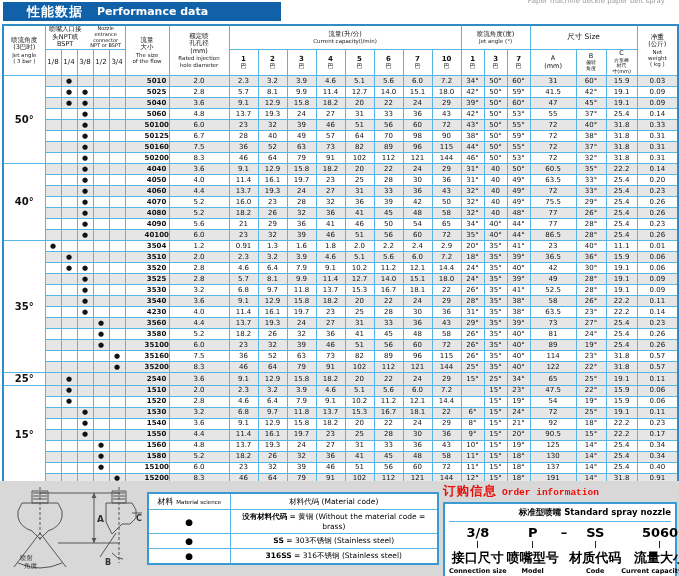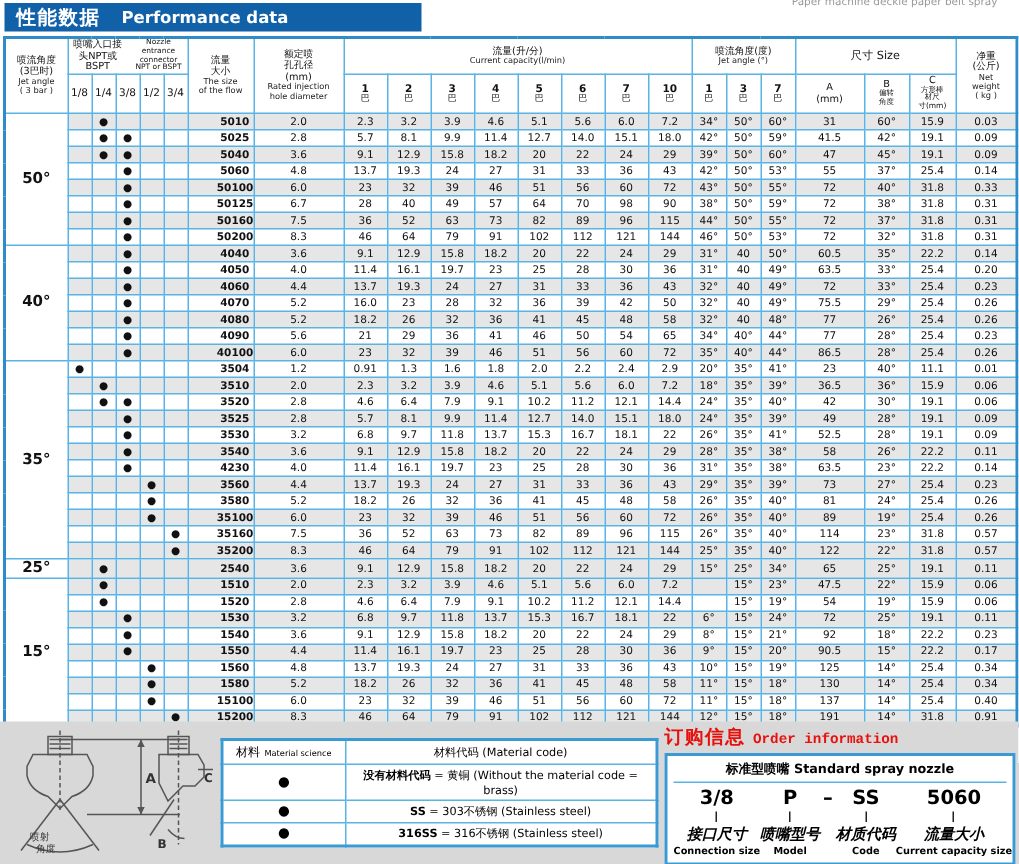--- a/index.html
+++ b/index.html
@@ -1,21 +1,21 @@
 <!DOCTYPE html>
 <html><head>
 <meta charset="utf-8">
 <style>
   * { margin:0; padding:0; box-sizing:border-box; }
   body { font-family:"DejaVu Sans","Liberation Sans",sans-serif; background:#fff; }
   #stage { position:relative; width:679px; height:576px; background:#fff; overflow:hidden; }
 
   
   #title-bar { position:absolute; left:3px; top:2px; width:278px; height:19px;
-    background:#1161a9; color:#fff; display:flex; align-items:center; padding:0 8px; }
+    background:#1161a9; color:#fff; display:flex; align-items:center; padding:0 24px; }
   #title-bar .cn { font-size:13px; font-weight:bold; letter-spacing:1px; }
   #title-bar .en { font-size:11px; font-weight:bold; margin-left:14px; }
   #top-note { position:absolute; right:14px; top:-3px; color:#9a9a9a; font-size:7px; }
 
   
   #spec-table { position:absolute; left:2px; top:24px; width:675px;
     border-collapse:collapse; table-layout:fixed; font-size:7px; color:#111;
     border:2px solid #2f8cc8; }
   #spec-table th, #spec-table td { border:1px solid #58b4e4; text-align:center;
     vertical-align:middle; padding:0; overflow:hidden; line-height:1.15; }
@@ -39,27 +39,27 @@
   #material-table th, #material-table td { border:1px solid #58b4e4; text-align:center; padding:2px 1px; }
   #material-table .dot { font-size:9px; width:82px; }
   #material-table th { font-weight:normal; }
   #material-table .code { font-weight:bold; }
 
   #order { position:absolute; left:443px; top:-1px; width:234px; }
   #order-title { color:#e8100c; font-weight:bold; }
   #order-title .cn { font-size:12.5px; letter-spacing:1px; }
   #order-title .en { font-size:9.5px; margin-left:5px;font-family:Liberation Mono, monospace; }
   #order-box { margin-top:2px; background:#fff; border:2px solid #3a9ad4; padding:3px 4px 4px; }
-  #order-box-header { text-align:center; font-size:8.5px; font-weight:bold;
+  #order-box-header { text-align:right; font-size:8.5px; font-weight:bold;
     border-bottom:1px solid #58b4e4; padding-bottom:2px; }
   #order-code { display:flex; align-items:flex-start; margin-top:3px; }
   .ocol { flex:1; display:flex; flex-direction:column; align-items:center; }
   .ocol .code-part { font-size:13px; font-weight:bold; }
   .ocol .tick { width:1px; height:7px; background:#222; margin:1px 0; }
-  .ocol .lbl-cn { font-size:10px; font-weight:bold; white-space:nowrap;font-style:italic; }
+  .ocol .lbl-cn { font-size:13px; font-weight:bold; white-space:nowrap; }
   .ocol .lbl-en { font-size:6.5px; font-weight:bold; white-space:nowrap; }
   .odash { font-size:13px; font-weight:bold; padding:0 2px; }
 
   #nozzle-diagram { position:absolute; left:2px; top:2px; }
   #nozzle-diagram text { font-family:"DejaVu Sans","Liberation Sans",sans-serif; fill:#333; }
 </style>
 </head>
 <body>
 
 <div id="stage">

